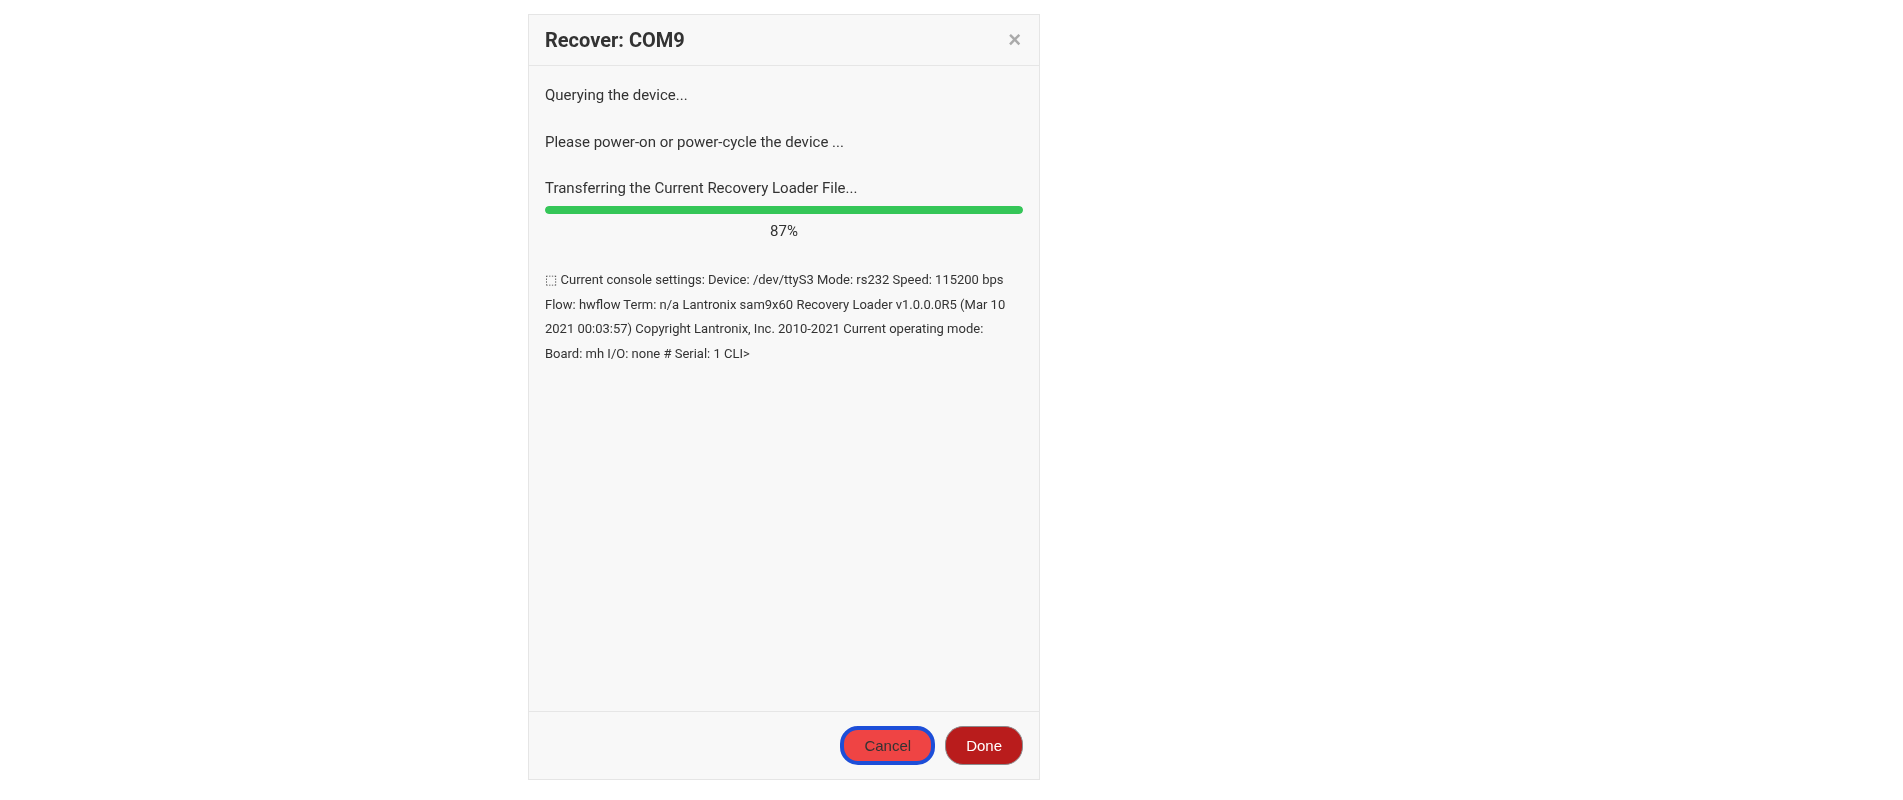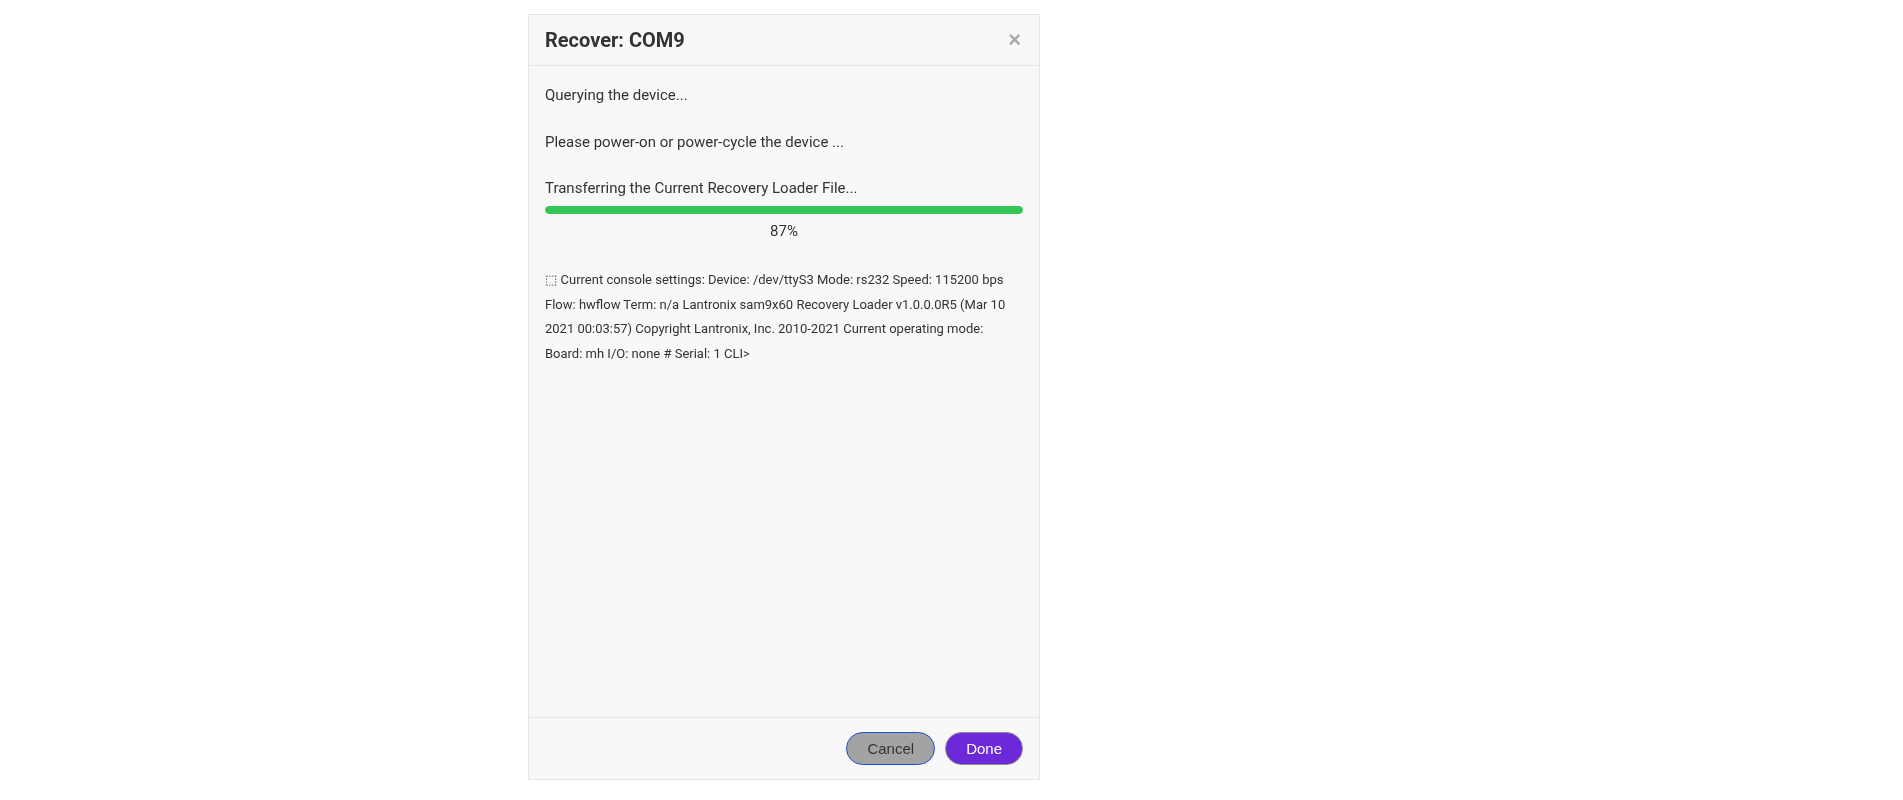--- a/index.html
+++ b/index.html
@@ -100,26 +100,26 @@
       gap: 10px;
     }
     .btn {
       font-size: 15px;
       padding: 7px 20px;
       border-radius: 18px;
       cursor: pointer;
       border: 1px solid transparent;
     }
     .btn-cancel {
-      background: #a3a3a3;
-      border: 1px solid #1d4ed8;
+      background: #ef4444;
+      border: 4px solid #1d4ed8;
       color: #333333;
     }
     .btn-done {
-      background: #6d28d9;
+      background: #b91c1c;
       color: #ffffff;
       border: 1px solid #8b8b8d;
     }
   </style>
 </head>
 <body>
 
 <div class="modal">
   <div class="modal-header">
     <div class="modal-title">Recover: COM9</div>

